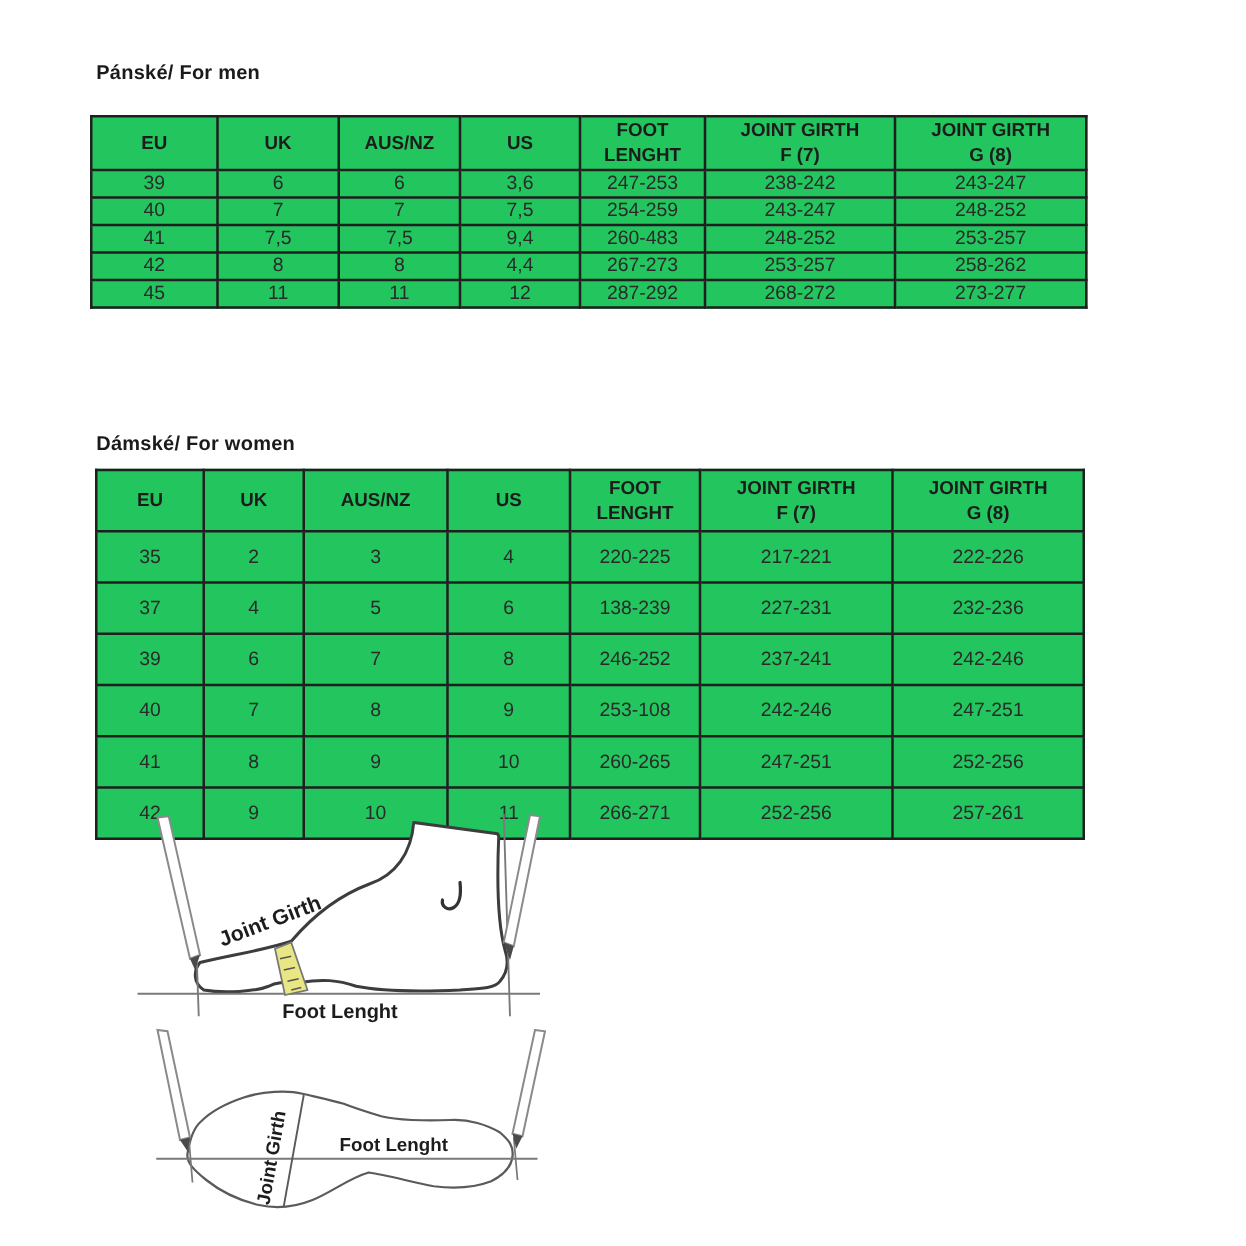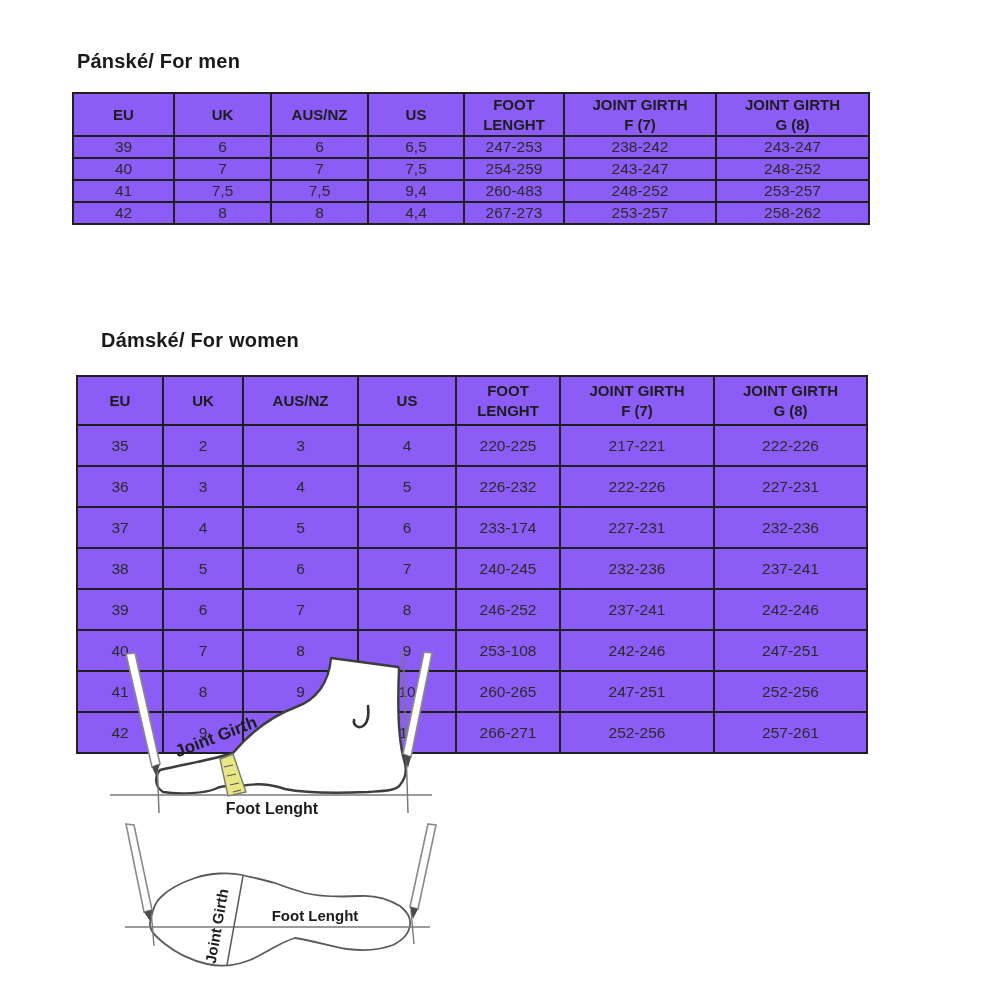--- a/index.html
+++ b/index.html
@@ -10,34 +10,34 @@
   }
   #canvas {
     position: relative;
     width: 997px;
     height: 997px;
     background: #ffffff;
     overflow: hidden;
   }
   .section-title {
     position: absolute;
-    font-size: 20px;
+    font-size: 16px;
     font-weight: bold;
     color: #1a1a1a;
     letter-spacing: 0.2px;
     white-space: nowrap;
   }
   #men-title { left: 77px; top: 50px; }
-  #women-title { left: 77px; top: 329px; margin-left: 24px; }
+  #women-title { left: 77px; top: 347px; }
 
   table.size-table {
     position: absolute;
     border-collapse: collapse;
     table-layout: fixed;
-    background: #8b5cf6;
+    background: #22c55e;
     color: #2a2a2a;
   }
   table.size-table th, table.size-table td {
     border: 2px solid #1f1f1f;
     text-align: center;
     vertical-align: middle;
     padding: 0;
     overflow: hidden;
   }
   table.size-table th {
@@ -98,21 +98,21 @@
 F (7)</th>
           <th>JOINT GIRTH
 G (8)</th>
         </tr>
       </thead>
     <tbody>
         <tr>
           <td>39</td>
           <td>6</td>
           <td>6</td>
-          <td>6,5</td>
+          <td>3,6</td>
           <td>247-253</td>
           <td>238-242</td>
           <td>243-247</td>
         </tr>
         <tr>
           <td>40</td>
           <td>7</td>
           <td>7</td>
           <td>7,5</td>
           <td>254-259</td>
@@ -129,20 +129,29 @@
           <td>253-257</td>
         </tr>
         <tr>
           <td>42</td>
           <td>8</td>
           <td>8</td>
           <td>4,4</td>
           <td>267-273</td>
           <td>253-257</td>
           <td>258-262</td>
+        </tr>
+        <tr>
+          <td>45</td>
+          <td>11</td>
+          <td>11</td>
+          <td>12</td>
+          <td>287-292</td>
+          <td>268-272</td>
+          <td>273-277</td>
         </tr>
       </tbody>
   </table>
 
   <div class="section-title" id="women-title">Dámské/ For women</div>
 
   <table class="size-table" id="women-table">
     <colgroup>
       <col style="width:86px">
         <col style="width:80px">
@@ -170,45 +179,27 @@
         <tr>
           <td>35</td>
           <td>2</td>
           <td>3</td>
           <td>4</td>
           <td>220-225</td>
           <td>217-221</td>
           <td>222-226</td>
         </tr>
         <tr>
-          <td>36</td>
-          <td>3</td>
-          <td>4</td>
-          <td>5</td>
-          <td>226-232</td>
-          <td>222-226</td>
-          <td>227-231</td>
-        </tr>
-        <tr>
           <td>37</td>
           <td>4</td>
           <td>5</td>
           <td>6</td>
-          <td>233-174</td>
+          <td>138-239</td>
           <td>227-231</td>
           <td>232-236</td>
-        </tr>
-        <tr>
-          <td>38</td>
-          <td>5</td>
-          <td>6</td>
-          <td>7</td>
-          <td>240-245</td>
-          <td>232-236</td>
-          <td>237-241</td>
         </tr>
         <tr>
           <td>39</td>
           <td>6</td>
           <td>7</td>
           <td>8</td>
           <td>246-252</td>
           <td>237-241</td>
           <td>242-246</td>
         </tr>

